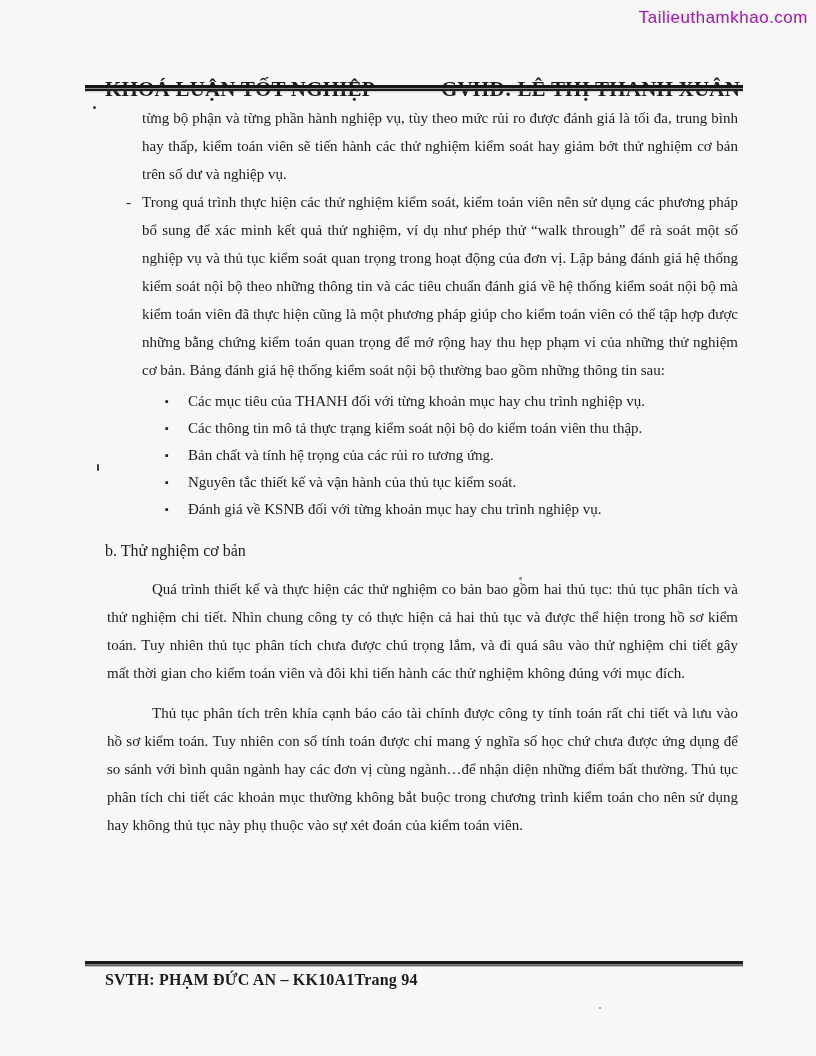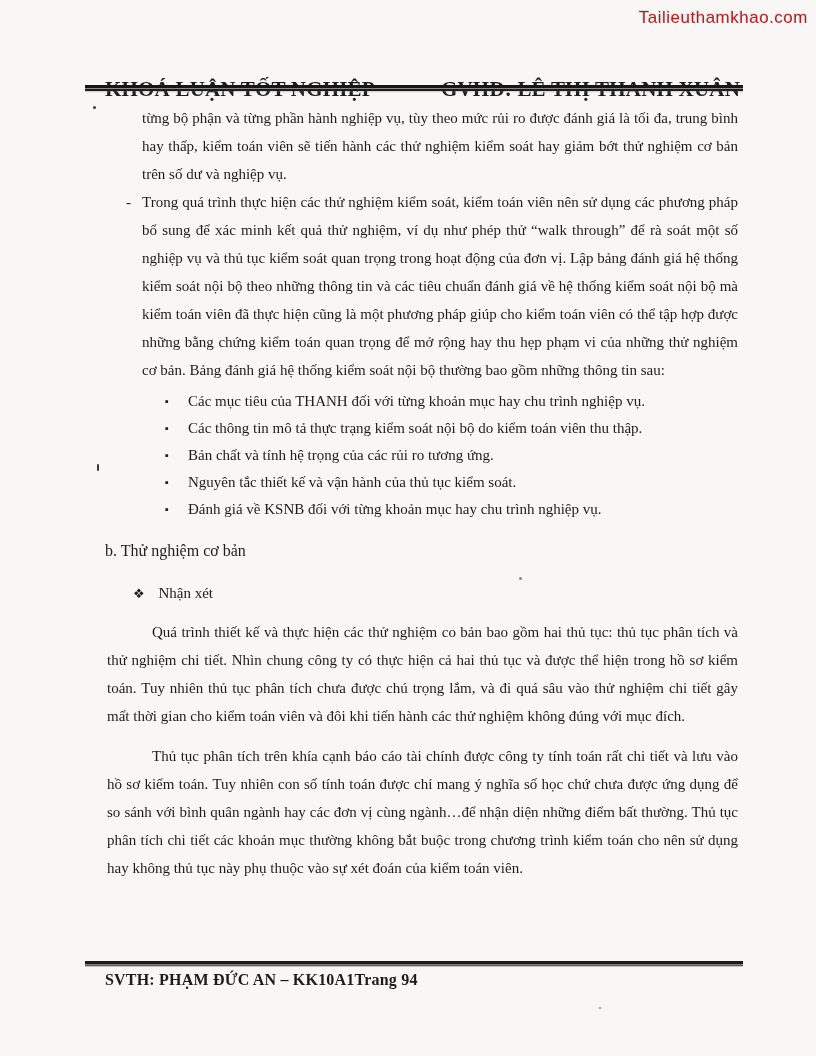--- a/index.html
+++ b/index.html
@@ -5,21 +5,21 @@
   html,body { margin:0; padding:0; background:#e9e9e9; }
   .page {
     position:relative; width:816px; height:1056px; margin:0 auto;
     background:#f8f7f5; overflow:hidden;
     font-family:"Liberation Serif", serif; color:#1c1c1e;
   }
   
   .watermark {
     position:absolute; top:8px; right:8px;
     font-family:"Liberation Sans", sans-serif; font-size:17px;
-    color:#b91c1c; text-shadow:-1px -1px 0 #dcdcdc, 1px 1px 0 #ffffff;
+    color:#a21caf; text-shadow:-1px -1px 0 #dcdcdc, 1px 1px 0 #ffffff;
     letter-spacing:0.5px;
   }
   
   .header-row {
     position:absolute; left:105px; top:57px; width:635px;
     display:flex; justify-content:space-between; align-items:baseline;
     font-weight:bold; font-size:21px; letter-spacing:0.2px; white-space:nowrap;margin-top:20px;
   }
   .header-rule {
     position:absolute; left:85px; top:85px; width:658px; height:8px;
@@ -103,24 +103,20 @@
         <span>Nguyên tắc thiết kế và vận hành của thủ tục kiểm soát.</span>
       </div>
       <div class="bullet-row">
         <span class="square-bullet">▪</span>
         <span>Đánh giá về KSNB đối với từng khoản mục hay chu trình nghiệp vụ.</span>
       </div>
     </div>
 
     <div class="section-heading">b. Thử nghiệm cơ bản</div>
 
-    <div class="subsection">
-      <span class="diamond-bullet">❖</span>
-      <span>Nhận xét</span>
-    </div>
 
     <p class="para-assess">Quá trình thiết kế và thực hiện các thử nghiệm co bản bao gồm hai thủ tục: thủ tục phân tích và thử nghiệm chi tiết. Nhìn chung công ty có thực hiện cả hai thủ tục và được thể hiện trong hồ sơ kiểm toán. Tuy nhiên thủ tục phân tích chưa được chú trọng lắm, và đi quá sâu vào thử nghiệm chi tiết gây mất thời gian cho kiểm toán viên và đôi khi tiến hành các thử nghiệm không đúng với mục đích.</p>
 
     <p class="para-assess second">Thủ tục phân tích trên khía cạnh báo cáo tài chính được công ty tính toán rất chi tiết và lưu vào hồ sơ kiểm toán. Tuy nhiên con số tính toán được chỉ mang ý nghĩa số học chứ chưa được ứng dụng để so sánh với bình quân ngành hay các đơn vị cùng ngành…để nhận diện những điểm bất thường. Thủ tục phân tích chi tiết các khoản mục thường không bắt buộc trong chương trình kiểm toán cho nên sử dụng hay không thủ tục này phụ thuộc vào sự xét đoán của kiểm toán viên.</p>
 
   </div>
 
   <div class="footer-rule"></div>
   <div class="footer-row">
     <span>SVTH: PHẠM ĐỨC AN – KK10A1</span>

